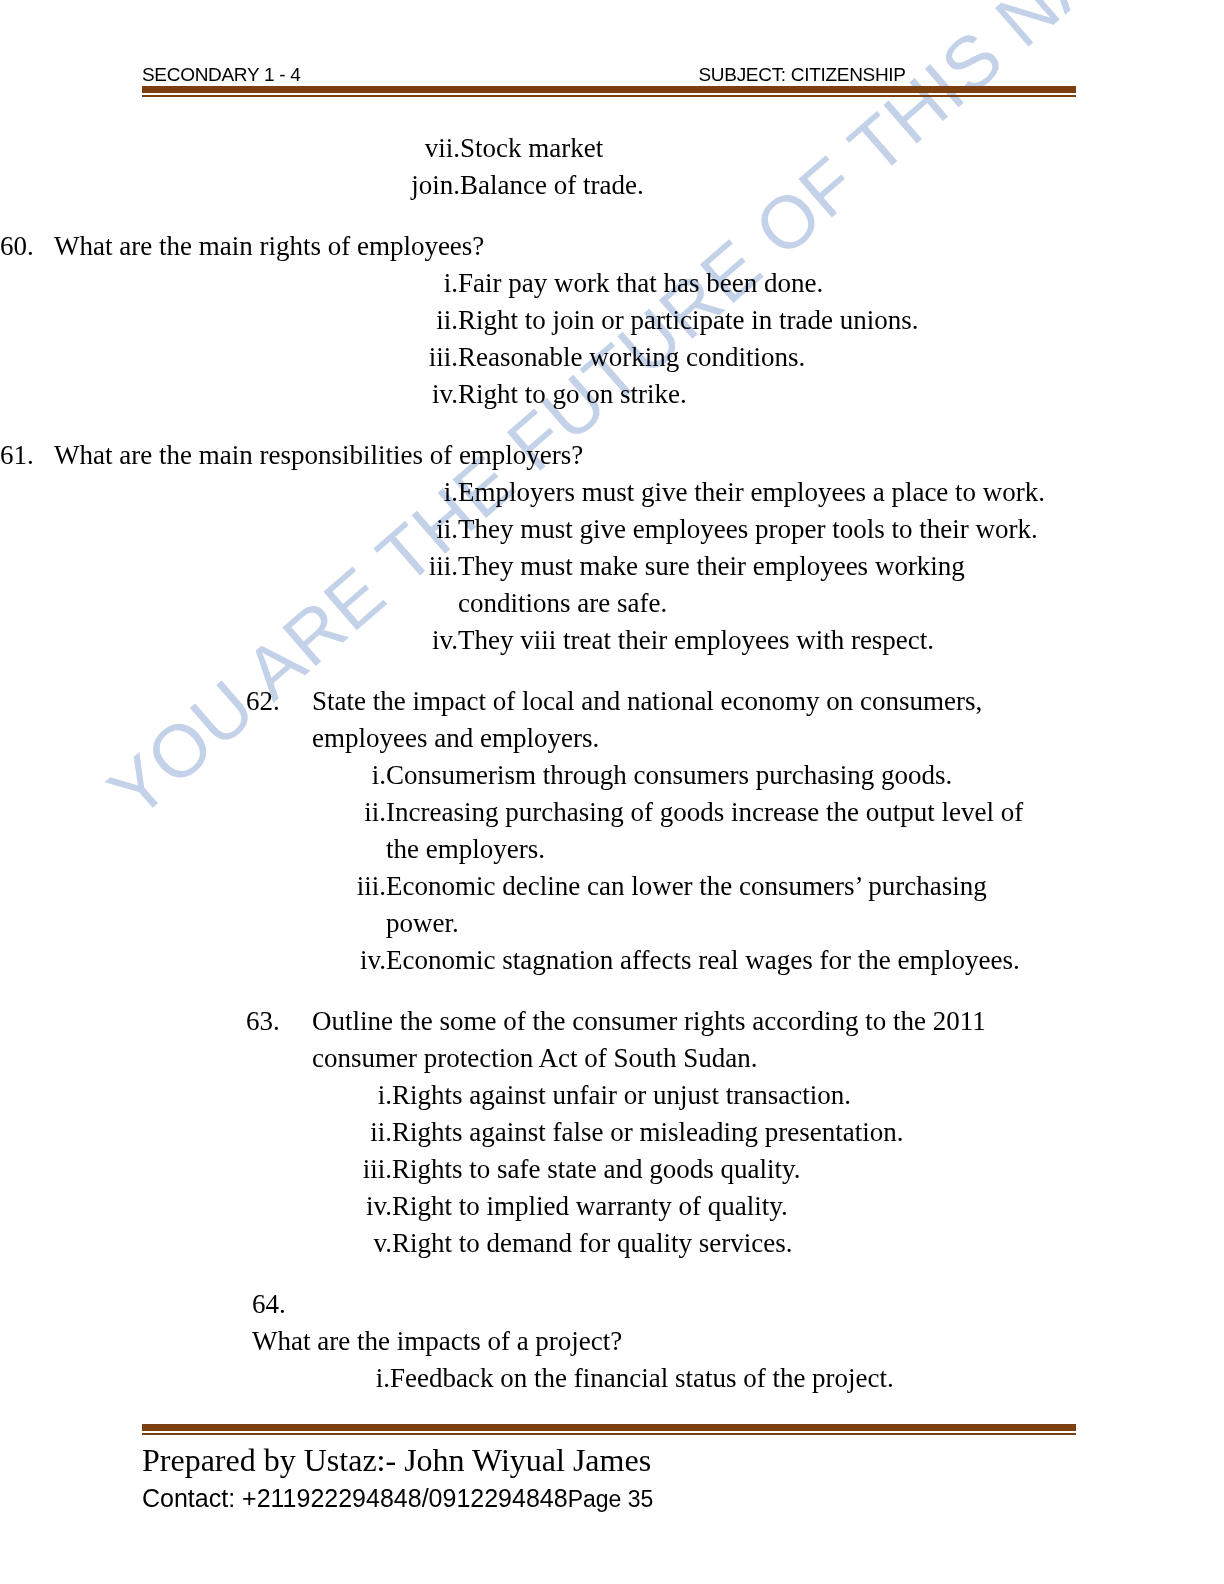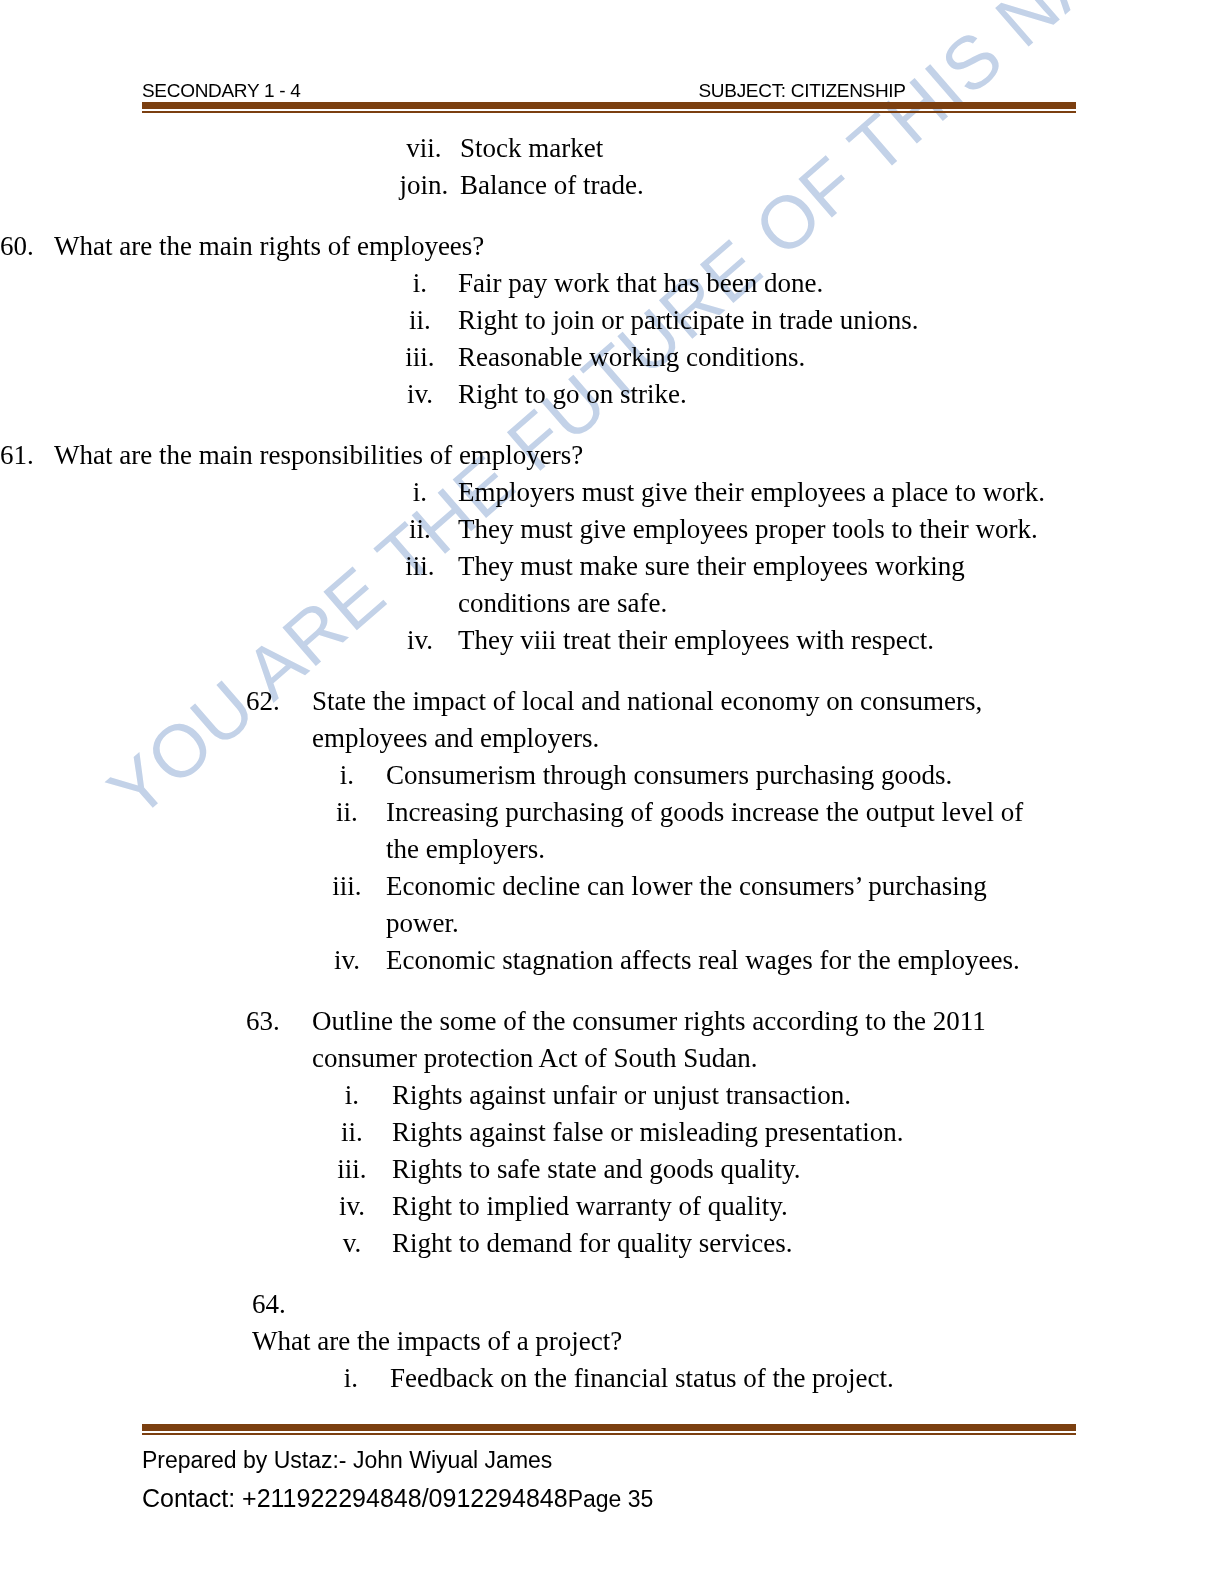--- a/index.html
+++ b/index.html
@@ -40,21 +40,21 @@
     letter-spacing: 1px;
     color: #c3d2e8;
     white-space: nowrap;
     -webkit-text-stroke: 0px;
   }
 
   
   .header {
     position: absolute;
     left: 142px;
-    top: 80px;
+    top: 64px;
     width: 934px;
     z-index: 2;
   }
   .header-row {
     display: flex;
     align-items: baseline;
     font-family: "Liberation Sans", "DejaVu Sans", sans-serif;
     font-size: 19px;
     letter-spacing: -0.3px;
     white-space: nowrap;
@@ -111,21 +111,21 @@
 
   
   .item {
     display: flex;
     font-size: 27px;
     line-height: 37px;
     align-items: flex-start;
   }
   .item .roman {
     flex: 0 0 auto;
-    text-align: center;
+    text-align: right;
     white-space: nowrap;
   }
   .item .itext {
     flex: 1 1 auto;
   }
 
   
   
   .list-top .item { padding-left: 388px; }
   .list-top .roman { width: 72px; }
@@ -167,22 +167,22 @@
   .footer {
     position: absolute;
     left: 142px;
     top: 1424px;
     width: 934px;
     z-index: 2;
   }
   .footer .rule-wrap { height: 12px; }
   .footer-line1 {
     margin-top: 8px;
-    font-family: Liberation Sans, sans-serif;
-    font-size: 23px;
+    font-family: Liberation Serif, serif;
+    font-size: 32px;
     line-height: 32px;
     white-space: nowrap;
   }
   .footer-line2 {
     font-family: "Liberation Sans", "DejaVu Sans", sans-serif;
     font-size: 25px;
     line-height: 44px;
     white-space: nowrap;
   }
   .footer-line2 .pageno {

